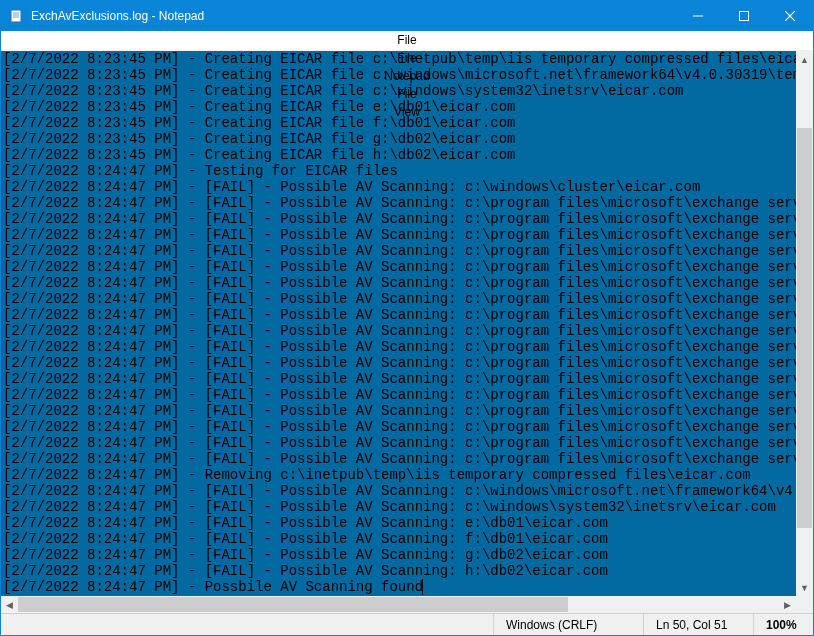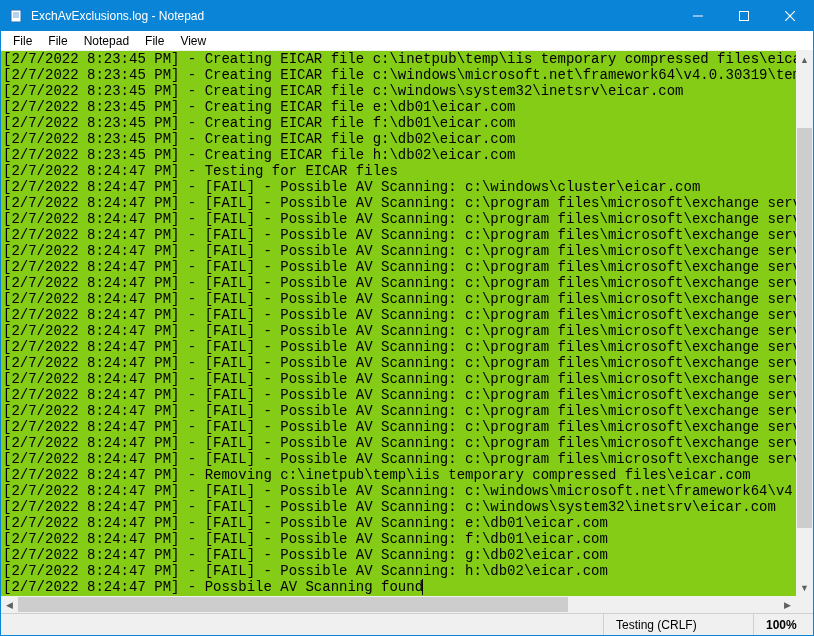--- a/index.html
+++ b/index.html
@@ -1,23 +1,23 @@
 <!DOCTYPE html>
 <html><head>
 <meta charset="utf-8">
 <style>
   * { box-sizing: border-box; }
   html, body { margin: 0; padding: 0; height: 100%; font-family: "Segoe UI", Tahoma, sans-serif; font-size: 12px; background: #fff; }
-  .window { width: 814px; height: 636px; display: flex; flex-direction: column; border: 1px solid #0a84d6; background: #84cc16; position: relative; }
+  .window { width: 814px; height: 636px; display: flex; flex-direction: column; border: 1px solid #0a84d6; background: #0369a1; position: relative; }
   .titlebar { height: 30px; background: #0a84d6; color: #fff; display: flex; align-items: center; padding-left: 8px; user-select: none; }
   .titlebar .icon { width: 16px; height: 16px; margin-right: 6px; display: inline-flex; align-items: center; justify-content: center; }
   .titlebar .title { flex: 1; font-size: 12px; }
   .titlebar .controls { display: flex; height: 100%; }
   .titlebar .ctrl { width: 46px; display: flex; align-items: center; justify-content: center; cursor: pointer; }
-  .menubar { height: 20px; display: flex; align-items: center; padding: 0 4px; background: #fff; border-bottom: 1px solid #f0f0f0; user-select: none; }
+  .menubar { height: 20px; display: flex; align-items: center; padding: 0 4px; background: #fff; border-bottom: 1px solid #f0f0f0; user-select: none; flex-direction: column; }
   .menubar .menuitem { padding: 2px 8px; font-size: 12px; cursor: default; }
   .content-area { flex: 1; position: relative; overflow: hidden; }
   .text-content {
     position: absolute; top: 0; left: 0; right: 0; bottom: 17px;
     font-family: Consolas, "Courier New", monospace; font-size: 14px;
     line-height: 16px; white-space: pre; padding: 0 2px;
     overflow: hidden; color: #000;
   }
   .caret { border-right: 1px solid #000; margin-left: -1px; }
   .vscrollbar { position: absolute; top: 0; right: 0; bottom: 17px; width: 17px; background: #f0f0f0; display: flex; flex-direction: column; }
@@ -125,17 +125,18 @@
       <div class="track">
         <div class="thumb"></div>
       </div>
       <div class="arrow">▶</div>
     </div>
     <div class="corner"></div>
   </div>
 
   <div class="statusbar">
     <div class="spacer"></div>
-    <div class="seg" style="min-width:150px;">Testing (CRLF)</div>
+    <div class="seg" style="min-width:150px;">Windows (CRLF)</div>
+    <div class="seg" style="min-width:110px;">Ln 50, Col 51</div>
     <div class="seg" style="min-width:60px;font-weight:bold;">100%</div>
   </div>
 
 </div>
 
 </body></html>

